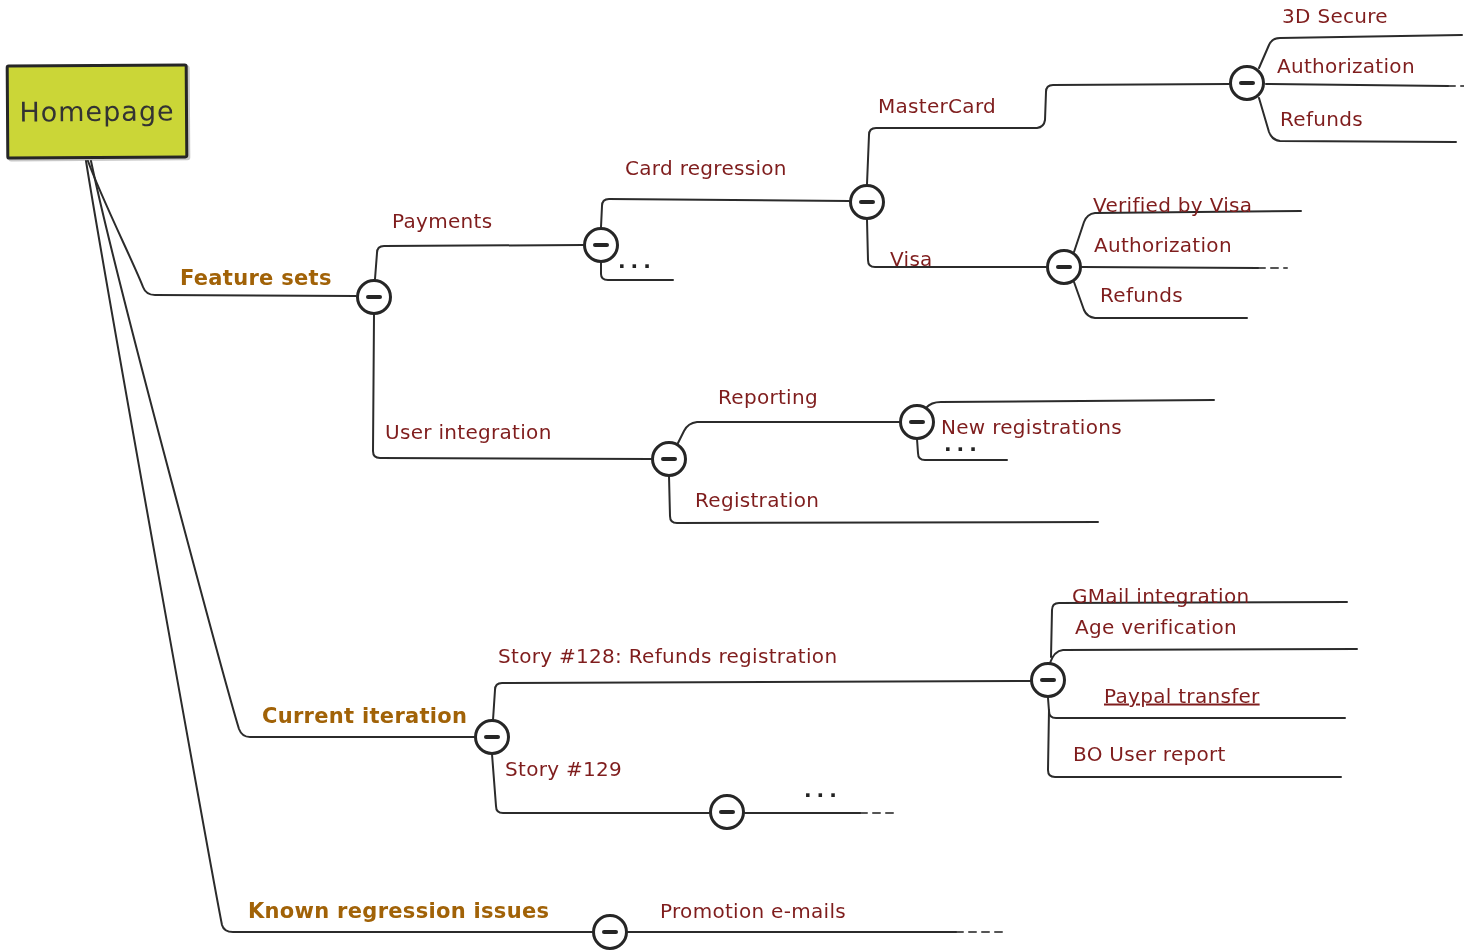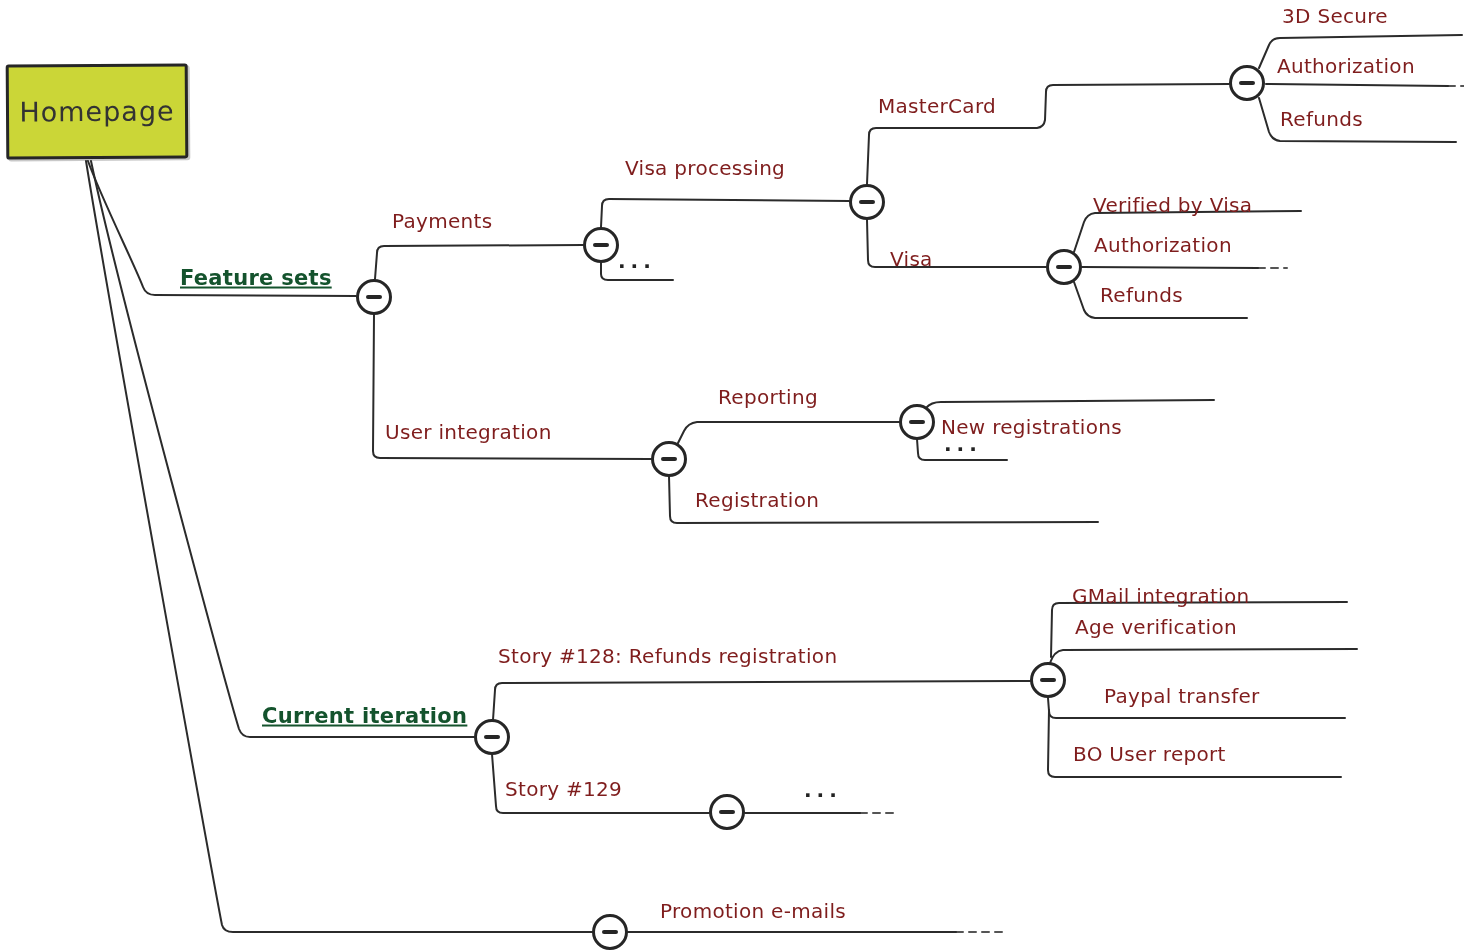--- a/index.html
+++ b/index.html
@@ -16,21 +16,21 @@
     box-sizing:border-box; border:3px solid #262626; border-radius:3px;
     background:#cbd637; display:flex; align-items:center; justify-content:center;
     transform:rotate(-0.4deg); box-shadow:2px 2px 0 rgba(40,40,40,.25);
   }
   .root-node .root-label { font-size:27px; color:#333333; letter-spacing:1px; }
 
   .label {
     position:absolute; transform:translateY(-52%); white-space:nowrap;
     font-size:20px; color:#7f1d1d; letter-spacing:.3px;
   }
-  .label.bold { font-weight:bold; font-size:21px; color:#14532d;text-decoration:underline; }
+  .label.bold { font-weight:bold; font-size:21px; color:#a16207; }
   .label.ellipsis { font-weight:bold; font-size:20px; letter-spacing:5px; color:#222222; }
 
   .toggle {
     position:absolute; width:36px; height:36px; box-sizing:border-box;
     background:#ffffff; border:3px solid #262626; border-radius:50%;
     display:flex; align-items:center; justify-content:center; cursor:pointer;
   }
   .toggle .minus { width:16px; height:3.5px; background:#262626; border-radius:2px; }
 </style>
 </head>
@@ -83,44 +83,45 @@
     <path class="dash" d="M 956 932 L 1008 932"></path>
   </svg>
 
   <div class="root-node" style="background: rgb(203, 214, 55);">
     <span class="root-label">Homepage</span>
   </div>
 
   <div class="label bold" style="left:180px; top:278px;">Feature sets</div>
   <div class="label" style="left:392px; top:221px;">Payments</div>
   <div class="label ellipsis" style="left:618px; top:261px;">...</div>
-  <div class="label" style="left:625px; top:168px;">Visa processing</div>
+  <div class="label" style="left:625px; top:168px;">Card regression</div>
   <div class="label" style="left:878px; top:106px;">MasterCard</div>
   <div class="label" style="left:1282px; top:16px;">3D Secure</div>
   <div class="label" style="left:1277px; top:66px;">Authorization</div>
   <div class="label" style="left:1280px; top:119px;">Refunds</div>
   <div class="label" style="left:890px; top:259px;">Visa</div>
   <div class="label" style="left:1093px; top:205px;text-align:right;">Verified by Visa</div>
   <div class="label" style="left:1094px; top:245px;">Authorization</div>
   <div class="label" style="left:1100px; top:295px;">Refunds</div>
   <div class="label" style="left:385px; top:432px;">User integration</div>
   <div class="label" style="left:718px; top:397px;">Reporting</div>
   <div class="label ellipsis" style="left:944px; top:444px;">...</div>
   <div class="label" style="left:941px; top:379px;margin-top:48px;">New registrations</div>
   <div class="label" style="left:695px; top:500px;">Registration</div>
 
   <div class="label bold" style="left:262px; top:716px;">Current iteration</div>
   <div class="label" style="left:498px; top:656px;">Story #128: Refunds registration</div>
   <div class="label" style="left:1072px; top:596px;">GMail integration</div>
   <div class="label" style="left:1075px; top:627px;">Age verification</div>
-  <div class="label" style="left:1104px; top:696px;">Paypal transfer</div>
+  <div class="label" style="left:1104px; top:696px;text-decoration:underline;">Paypal transfer</div>
   <div class="label" style="left:1073px; top:754px;">BO User report</div>
-  <div class="label" style="left:505px; top:789px;">Story #129</div>
+  <div class="label" style="left:505px; top:769px;">Story #129</div>
   <div class="label ellipsis" style="left:804px; top:790px;">...</div>
 
+  <div class="label bold" style="left:248px; top:911px;">Known regression issues</div>
   <div class="label" style="left:660px; top:911px;">Promotion e-mails</div>
 
   <div class="toggle" style="left:356px; top:279px;">
       <span class="minus"></span>
     </div>
   <div class="toggle" style="left:583px; top:227px;">
       <span class="minus"></span>
     </div>
   <div class="toggle" style="left:849px; top:184px;">
       <span class="minus"></span>

